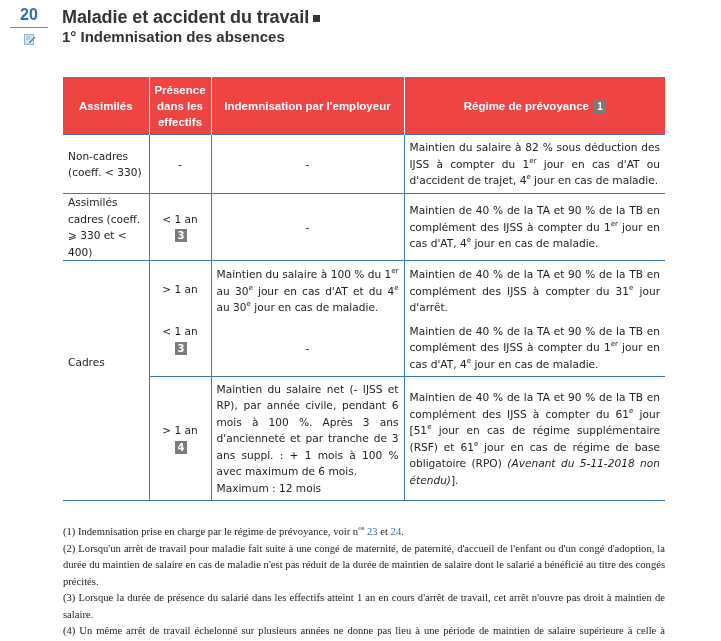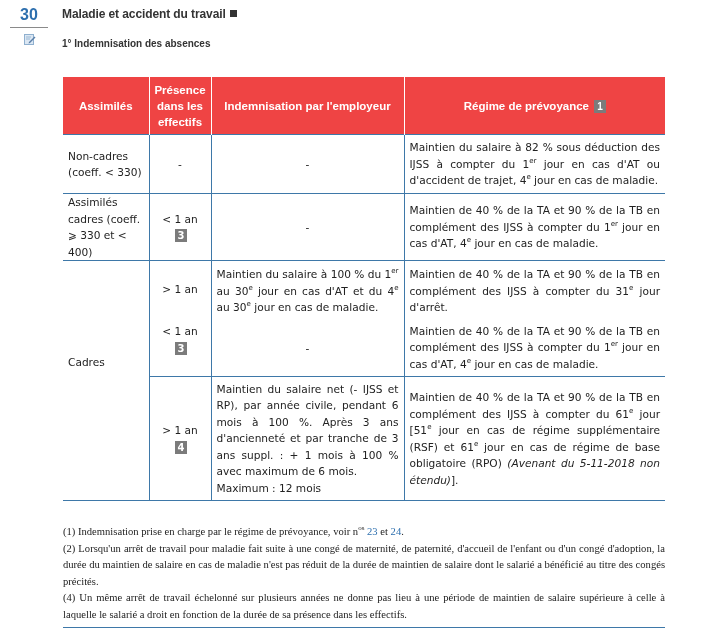--- a/index.html
+++ b/index.html
@@ -8,27 +8,27 @@
     font-family: "DejaVu Sans", sans-serif; color: #222;
   }
   .para-num {
     position: absolute; left: 10px; top: 6px; width: 38px; text-align: center;
     font-family: "Liberation Sans", sans-serif; font-weight: bold; font-size: 16px; color: #2d6fae;
     padding-bottom: 3px; border-bottom: 1px solid #8a8a8a;
   }
   .edit-icon { position: absolute; left: 24px; top: 30px; width: 12px; height: 12px; }
   .title {
     position: absolute; left: 62px; top: 7px;
-    font-family: "Liberation Sans", sans-serif; font-weight: bold; font-size: 12px; color: #333;
+    font-family: "Liberation Sans", sans-serif; font-weight: bold; font-size: 18px; color: #333;
     letter-spacing: -0.1px;
   }
   .title .sq { display: inline-block; width: 7px; height: 7px; background: #333; margin-left: 4px; vertical-align: 1px; }
   .subtitle {
-    position: absolute; left: 62px; top: 38px;
-    font-family: "Liberation Sans", sans-serif; font-weight: bold; font-size: 10px; color: #333;
+    position: absolute; left: 62px; top: 28px;
+    font-family: "Liberation Sans", sans-serif; font-weight: bold; font-size: 15px; color: #333;
   }
   table.main {
     position: absolute; left: 63px; top: 77px; width: 602px;
     border-collapse: collapse; table-layout: fixed;
     font-size: 10.6px; line-height: 16.5px;
   }
   table.main th {
     background: #ef4444; color: #fff; font-weight: bold;
     font-family: "Liberation Sans", sans-serif; font-size: 11.5px; line-height: 16px;
     height: 57px; padding: 0 4px; text-align: center; vertical-align: middle;
@@ -55,21 +55,21 @@
     font-size: 10.6px; line-height: 16.5px; color: #222; text-align: justify;
     padding-bottom: 4px; border-bottom: 1.5px solid #3e78a8; font-family: Liberation Serif, serif;
   }
   .footnotes p { margin: 0; }
   .link { color: #2d6fae; }
   .ital { font-style: italic; }
 </style>
 </head>
 <body>
 
-<div class="para-num">30</div>
+<div class="para-num">20</div>
 <span class="edit-icon">
   <svg width="12" height="12" viewBox="0 0 12 12">
     <rect x="0.5" y="1.5" width="9" height="10" fill="#dbe7f3" stroke="#8fb0cf" stroke-width="1"></rect>
     <line x1="2" y1="4" x2="7" y2="4" stroke="#9bb8d3" stroke-width="1"></line>
     <line x1="2" y1="6" x2="6" y2="6" stroke="#9bb8d3" stroke-width="1"></line>
     <path d="M5 9 L10.5 3.5 L11.5 4.5 L6 10 L4.5 10.5 Z" fill="#5a7fa8"></path>
   </svg>
 </span>
 
 <div class="title"><span>Maladie et accident du travail</span><span class="sq"></span></div>
@@ -119,14 +119,15 @@
       <td class="center"><span>&gt; 1 an</span> <span class="badge">4</span></td>
       <td class="just"><span>Maintien du salaire net (- IJSS et RP), par année civile, pendant 6 mois à 100 %. Après 3 ans d'ancienneté et par tranche de 3 ans suppl. : + 1 mois à 100 % avec maximum de 6 mois.</span><br><span>Maximum : 12 mois</span></td>
       <td class="c4"><span>Maintien de 40 % de la TA et 90 % de la TB en complément des IJSS à compter du 61</span><sup>e</sup><span> jour [51</span><sup>e</sup><span> jour en cas de régime supplémentaire (RSF) et 61</span><sup>e</sup><span> jour en cas de régime de base obligatoire (RPO) </span><span class="ital">(Avenant du 5-11-2018 non étendu)</span><span>].</span></td>
     </tr>
   </tbody>
 </table>
 
 <div class="footnotes">
   <p><span>(1) Indemnisation prise en charge par le régime de prévoyance, voir n</span><sup>os</sup> <a class="link">23</a><span> et </span><a class="link">24</a><span>.</span></p>
   <p>(2) Lorsqu'un arrêt de travail pour maladie fait suite à une congé de maternité, de paternité, d'accueil de l'enfant ou d'un congé d'adoption, la durée du maintien de salaire en cas de maladie n'est pas réduit de la durée de maintien de salaire dont le salarié a bénéficié au titre des congés précités.</p>
+  <p>(3) Lorsque la durée de présence du salarié dans les effectifs atteint 1 an en cours d'arrêt de travail, cet arrêt n'ouvre pas droit à maintien de salaire.</p>
   <p>(4) Un même arrêt de travail échelonné sur plusieurs années ne donne pas lieu à une période de maintien de salaire supérieure à celle à laquelle le salarié a droit en fonction de la durée de sa présence dans les effectifs.</p>
 </div>
 
 </body></html>

